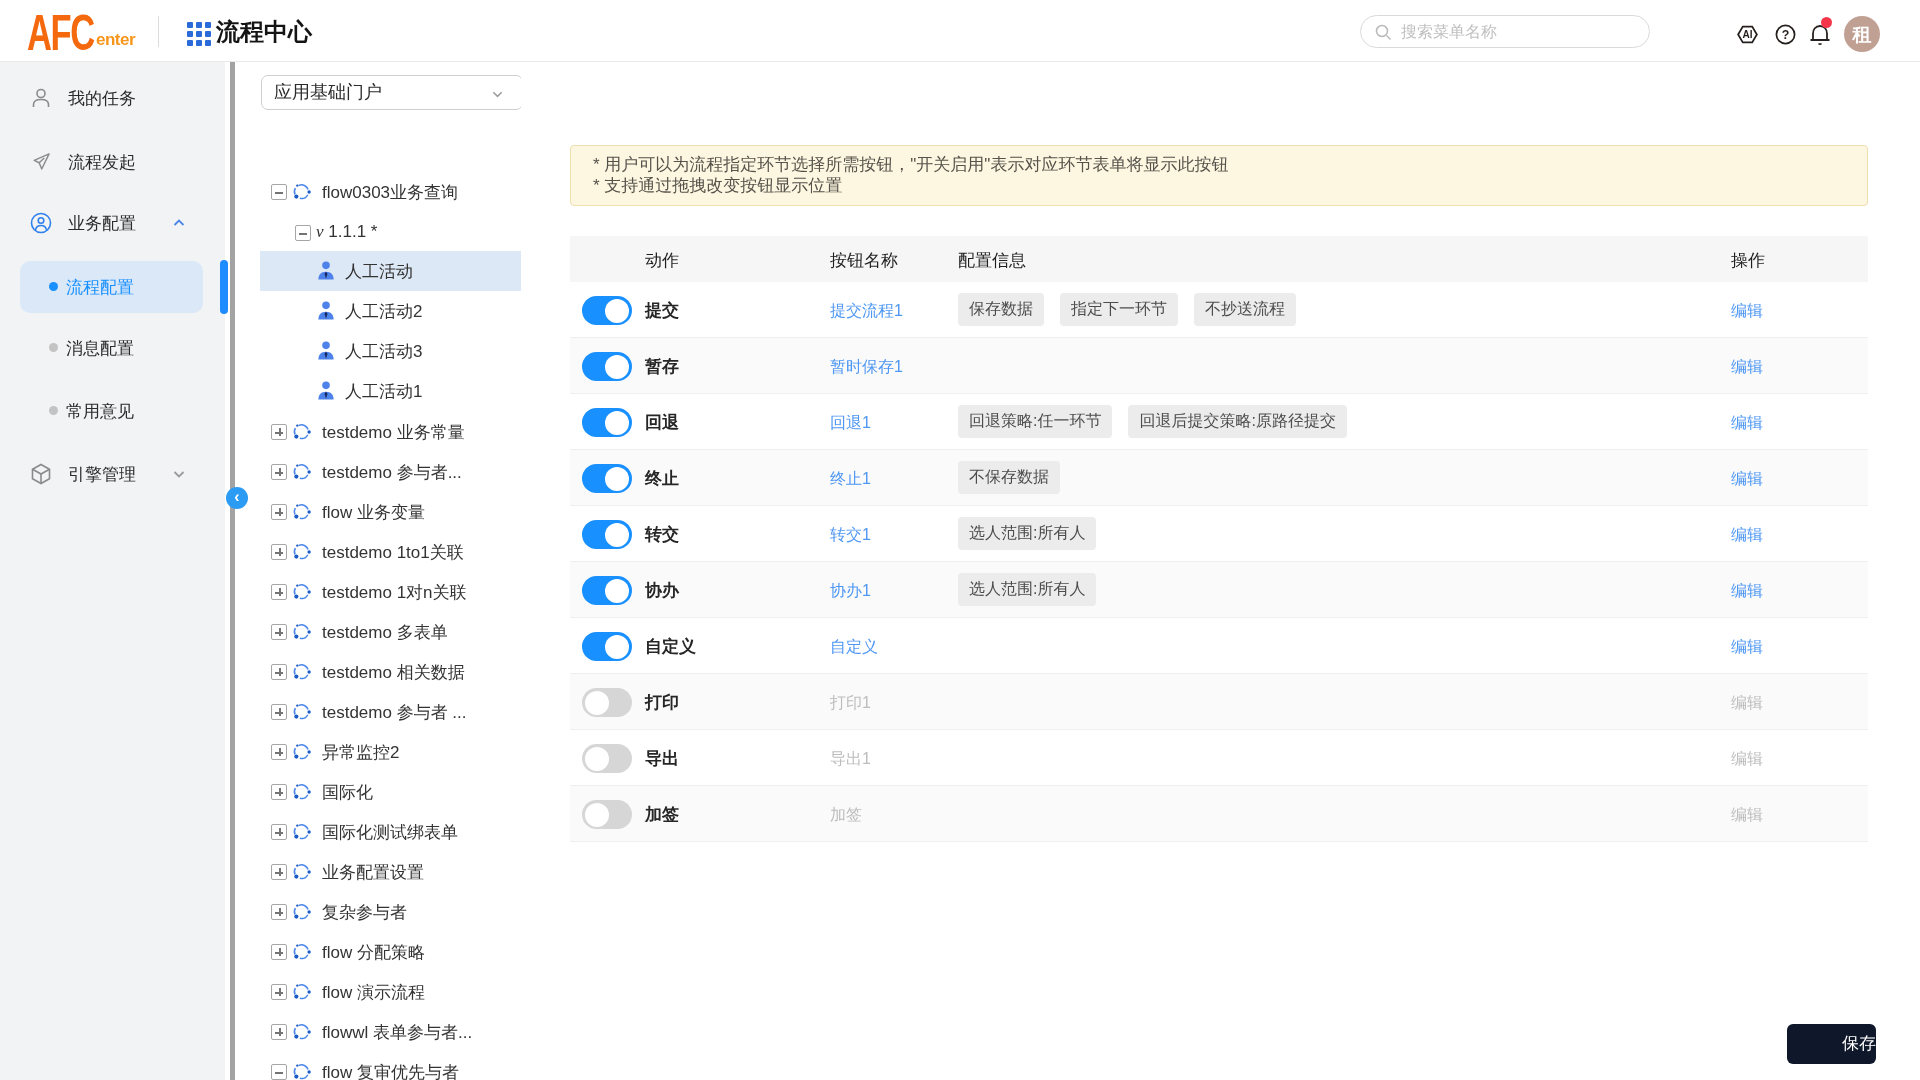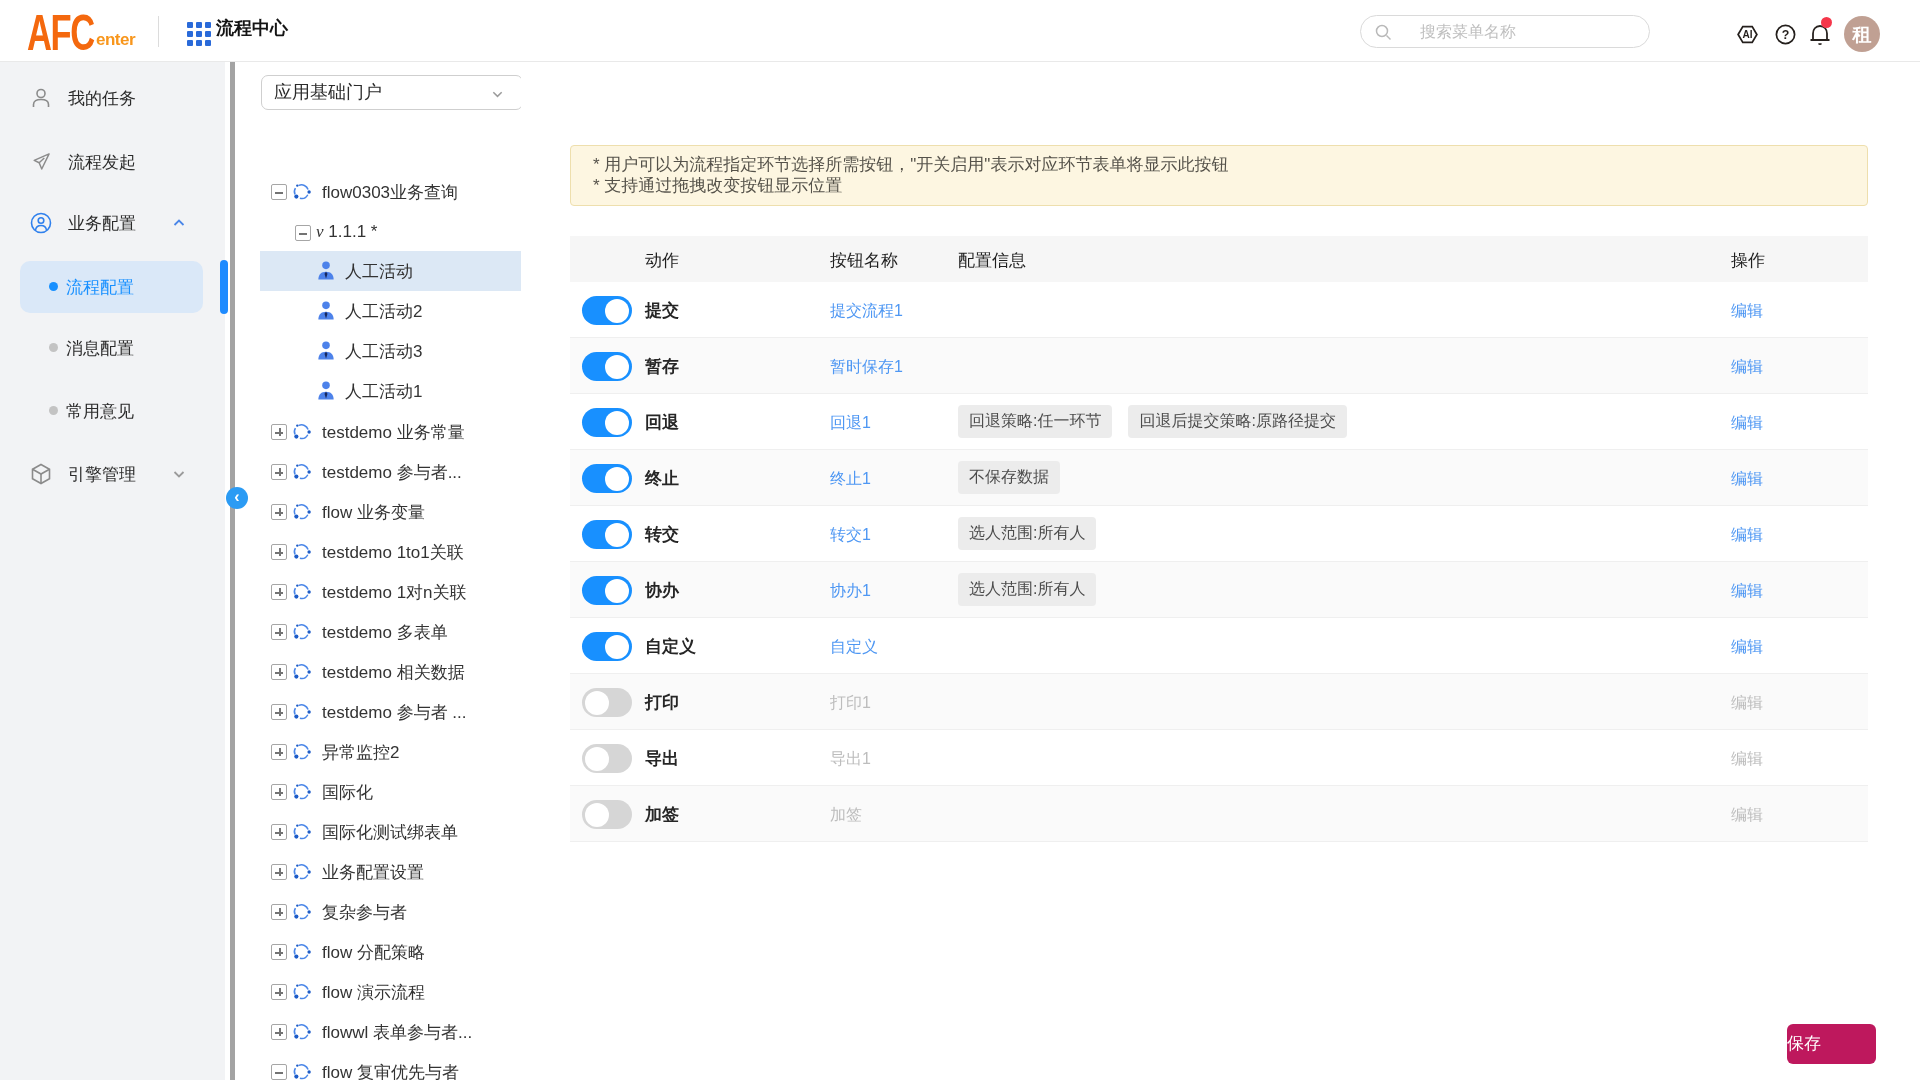--- a/index.html
+++ b/index.html
@@ -4,24 +4,24 @@
 <style>
 *{margin:0;padding:0;box-sizing:border-box}
 html,body{width:1920px;height:1080px;overflow:hidden;font-family:"Liberation Sans",sans-serif;background:#fff;color:#333}
 
 #header{position:absolute;left:0;top:0;width:1920px;height:62px;background:#fff;border-bottom:1px solid #e9e9e9;z-index:5}
 #logo{position:absolute;left:0;top:0;font-weight:700;color:#f4680e}
 #logo .big{position:absolute;left:27px;top:4px;font-size:50px;letter-spacing:-2px;transform:scaleX(.69);transform-origin:0 0}
 #logo .small{position:absolute;left:96px;top:30px;font-size:17px;color:#f8961c;letter-spacing:-0.5px}
 #hdiv{position:absolute;left:158px;top:16px;width:1px;height:31px;background:#dcdcdc}
 #gridicon{position:absolute;left:187px;top:22px}
-#apptitle{position:absolute;left:216px;top:16px;font-size:18px;font-weight:700;color:#141414}
+#apptitle{position:absolute;left:216px;top:16px;font-size:24px;font-weight:700;color:#141414}
 #hsearch{position:absolute;left:1360px;top:15px;width:290px;height:33px;border:1px solid #dadada;border-radius:17px;color:#bfbfbf;font-size:16px;line-height:31px}
 #hsearch svg{position:absolute;left:14px;top:8px}
-#hsearch span{margin-left:59px}
+#hsearch span{margin-left:40px}
 .hicon{position:absolute;top:23px}
 #avatar{position:absolute;left:1844px;top:16px;width:36px;height:36px;border-radius:50%;background:#c0a093;color:#fff;font-size:19px;font-weight:700;text-align:center;line-height:37px}
 #reddot{position:absolute;left:1821px;top:17px;width:11px;height:11px;border-radius:50%;background:#f5364a}
 
 #sidebar{position:absolute;left:0;top:62px;width:225px;height:1018px;background:#f2f3f5}
 .mitem{position:absolute;left:0;width:225px;height:24px;font-size:17px;color:#2b2b2b}
 .mitem svg{position:absolute;left:30px;top:1px}
 .mitem .t{position:absolute;left:68px;top:1px}
 .mitem .caret{position:absolute;left:172px;top:5px}
 #selpill{position:absolute;left:20px;top:199px;width:183px;height:52px;border-radius:10px;background:#dae8f8}
@@ -61,21 +61,21 @@
 .sw.off::after{left:3px;right:auto}
 .row .act{position:absolute;left:75px;top:17px;font-size:17px;font-weight:700;color:#262626}
 .row .bn{position:absolute;left:260px;top:19px;font-size:16px;color:#4e97f3}
 .row.dis .bn{color:#bdbdbd}
 .row .tags{position:absolute;left:388px;top:11px}
 .tag{display:inline-block;background:#ececec;border-radius:4px;font-size:16px;color:#4c4c4c;padding:6px 11px;margin-right:16px}
 .row .ed{position:absolute;left:1161px;top:19px;font-size:16px;color:#4e97f3}
 .row.dis .ed{color:#bdbdbd}
 #optrow{position:absolute;left:49px;top:806px;width:1298px;height:30px;font-size:17px}
 #optrow .b{font-weight:700;color:#1f1f1f}
-#savebtn{position:absolute;left:1787px;top:1024px;width:89px;height:40px;border-radius:6px;background:#be185d;color:#fff;font-size:17px;text-align:left;line-height:40px}
+#savebtn{position:absolute;left:1787px;top:1024px;width:89px;height:40px;border-radius:6px;background:#0f172a;color:#fff;font-size:17px;text-align:right;line-height:40px}
 .radio{display:inline-block;vertical-align:-3px;width:17px;height:17px;border-radius:50%}
 .radio.on{background:#1581f2;position:relative}
 .radio.on::after{content:'';position:absolute;left:5.5px;top:5.5px;width:6px;height:6px;border-radius:50%;background:#fff}
 .radio.off{border:1.5px solid #d4d4d4;background:#fff}
 .swS{display:inline-block;vertical-align:-7px;position:relative;width:48px;height:27px;border-radius:14px;background:#d6d6d6}
 .swS::after{content:'';position:absolute;left:3px;top:2.5px;width:22px;height:22px;border-radius:50%;background:#fff}
 .info{display:inline-block;vertical-align:-3px;width:17px;height:17px;border-radius:50%;background:#17233d;color:#fff;text-align:center;font-size:12px;line-height:17px;font-style:italic;font-weight:700;font-family:"Liberation Serif",serif}
 </style>
 </head>
 <body>
@@ -494,20 +494,21 @@
       <span style="left:75px">动作</span>
       <span style="left:260px">按钮名称</span>
       <span style="left:388px">配置信息</span>
       <span style="left:1161px">操作</span>
     </div>
   <div id="rows">
       <div class="row" style="top:220px">
         <span class="sw"></span>
         <span class="act">提交</span>
         <span class="bn">提交流程1</span>
+        <span class="tags"><span class="tag">保存数据</span><span class="tag">指定下一环节</span><span class="tag">不抄送流程</span></span>
         <span class="ed">编辑</span>
       </div>
       <div class="row alt" style="top:276px">
         <span class="sw"></span>
         <span class="act">暂存</span>
         <span class="bn">暂时保存1</span>
         <span class="ed">编辑</span>
       </div>
       <div class="row" style="top:332px">
         <span class="sw"></span>

